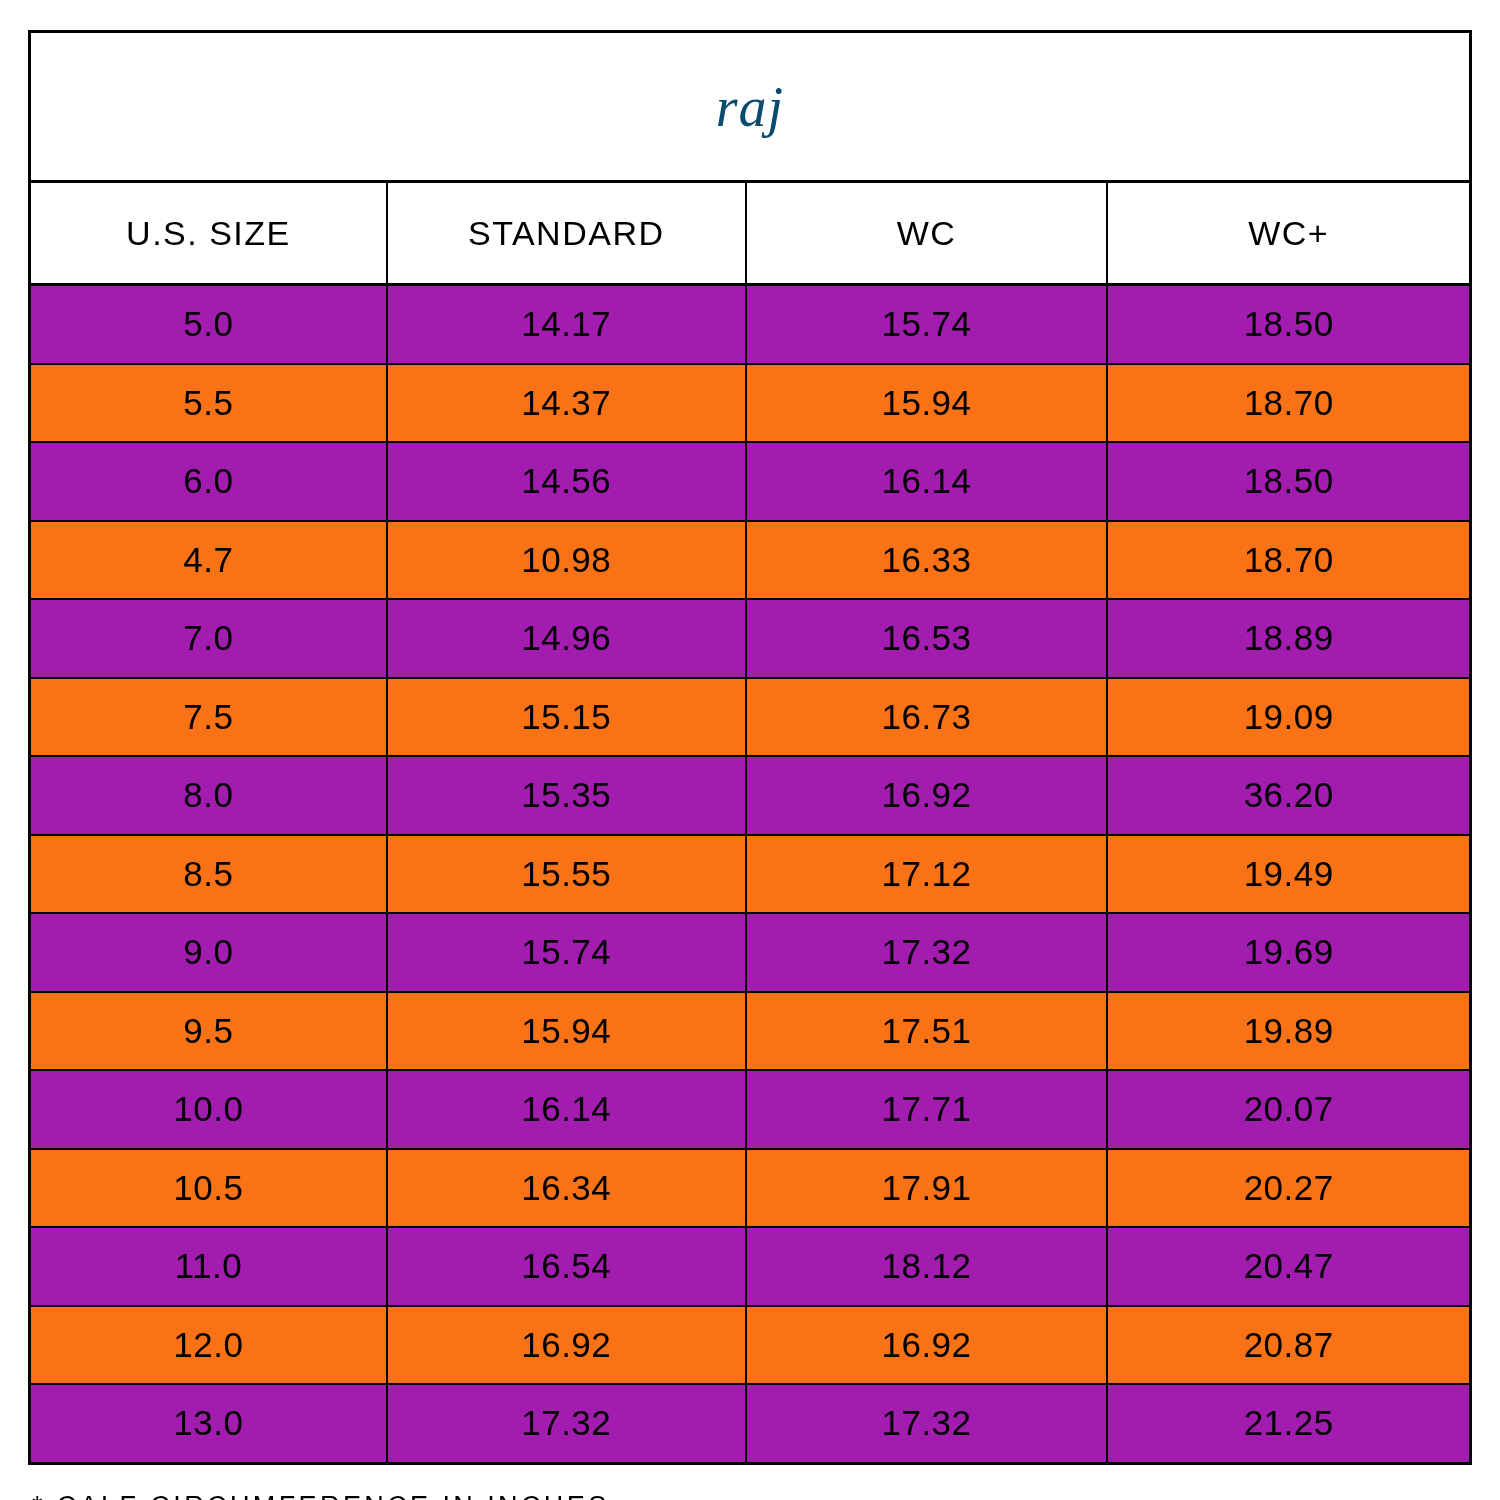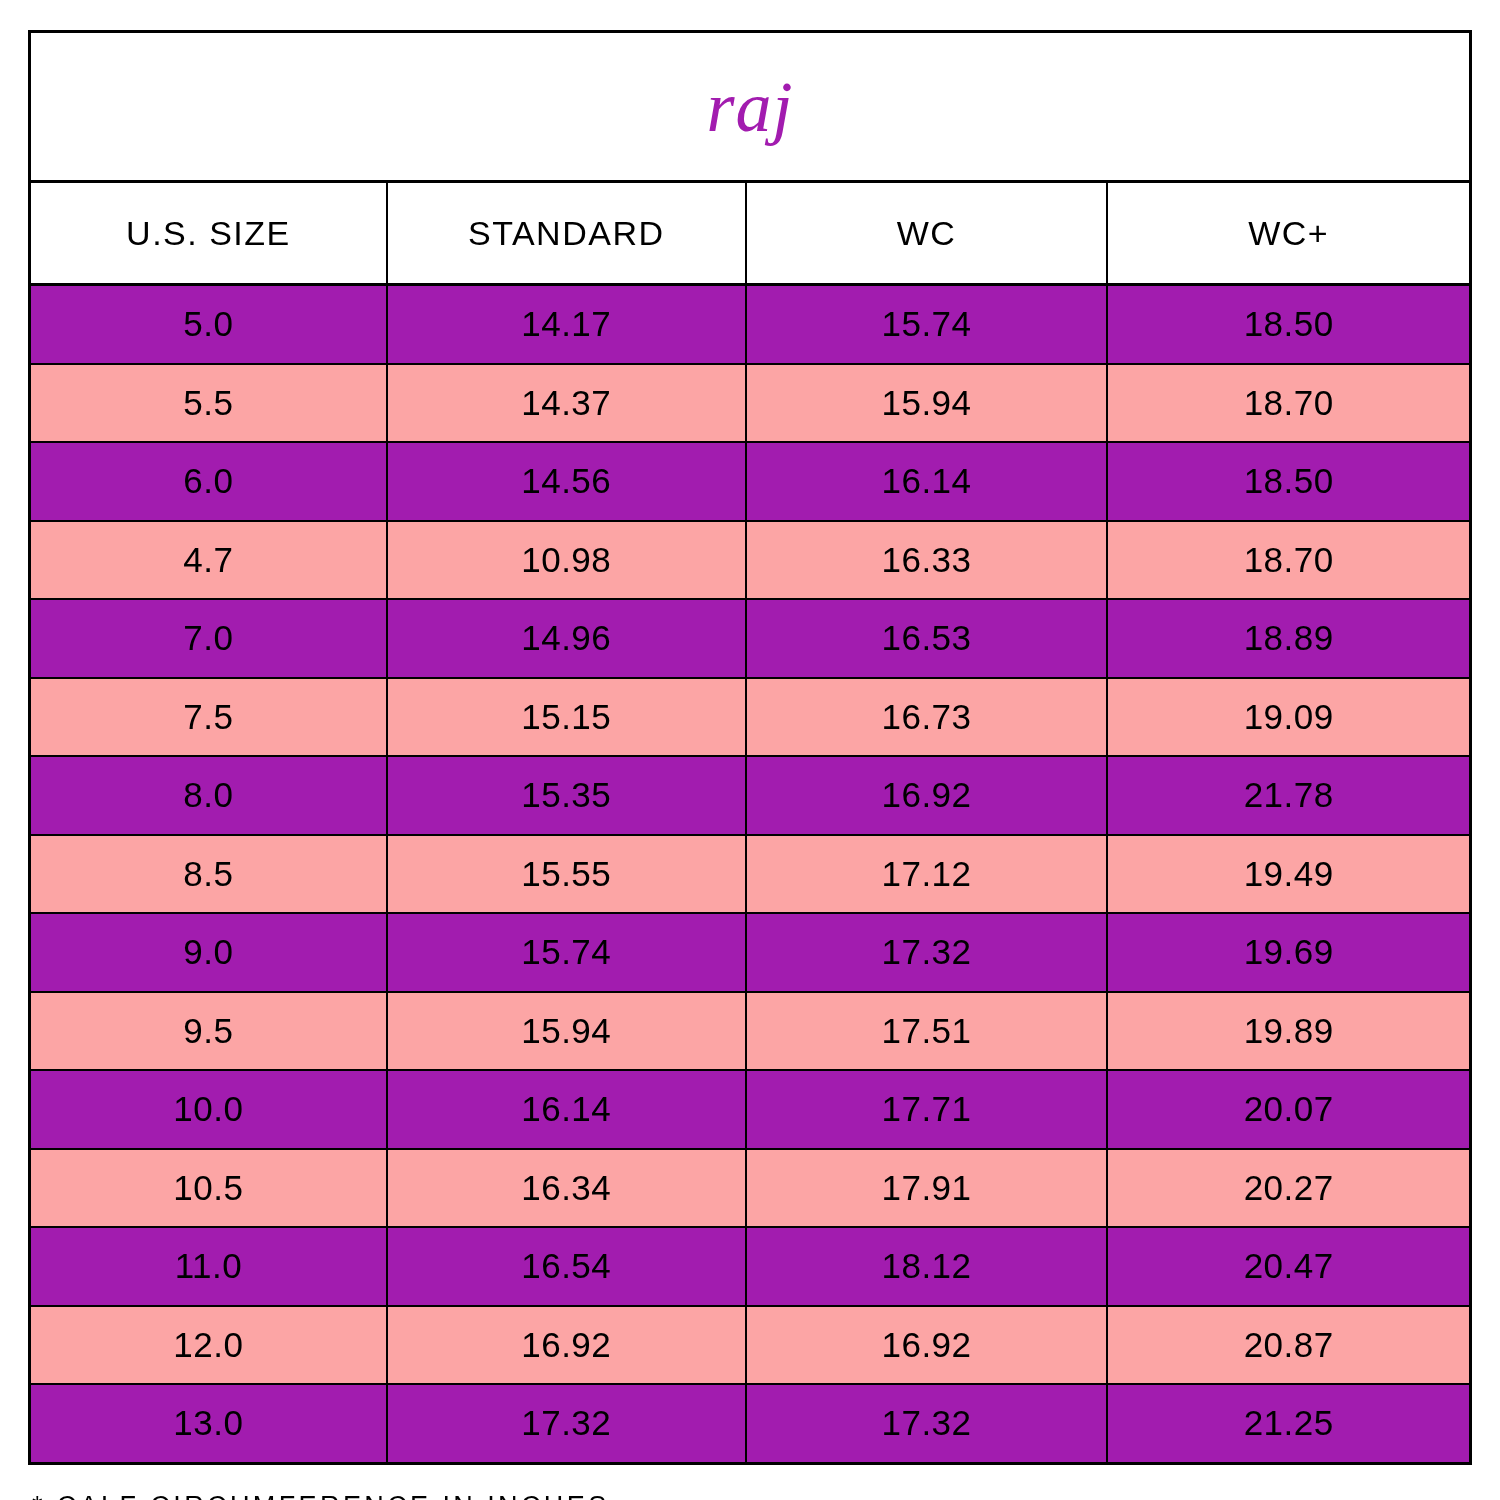--- a/index.html
+++ b/index.html
@@ -35,42 +35,42 @@
     font-weight: normal;
   }
   .brand-cell {
     height: 145px;
     background: #ffffff;
     border-bottom: 3px solid #000000 !important;
   }
   .brand-mark {
     font-family: "Liberation Serif", serif;
     font-style: italic;
-    font-size: 72px;
+    font-size: 56px;
     letter-spacing: 1px;
     line-height: 1;
-    color: #a21caf;
+    color: #0c4a6e;
   }
   thead th {
     height: 98px;
     font-size: 34px;
     letter-spacing: 1.5px;
     background: #ffffff;
     border-bottom: 3px solid #000000 !important;
   }
   tbody td {
     height: 74.5px;
     font-size: 35px;
     letter-spacing: 0.5px;
   }
   tbody tr.shaded td {
     background: #a21caf;
   }
   tbody tr.plain td {
-    background: #fca5a5;
+    background: #f97316;
   }
   col.c1 { width: 24.8%; }
   col.c2 { width: 24.9%; }
   col.c3 { width: 25.1%; }
   col.c4 { width: 25.2%; }
   .footnote {
     margin-top: 26px;
     padding-left: 4px;
     font-size: 27px;
     letter-spacing: 3.4px;
@@ -135,21 +135,21 @@
       <tr class="plain">
         <td>7.5</td>
         <td>15.15</td>
         <td>16.73</td>
         <td>19.09</td>
       </tr>
       <tr class="shaded">
         <td>8.0</td>
         <td>15.35</td>
         <td>16.92</td>
-        <td>21.78</td>
+        <td>36.20</td>
       </tr>
       <tr class="plain">
         <td>8.5</td>
         <td>15.55</td>
         <td>17.12</td>
         <td>19.49</td>
       </tr>
       <tr class="shaded">
         <td>9.0</td>
         <td>15.74</td>

